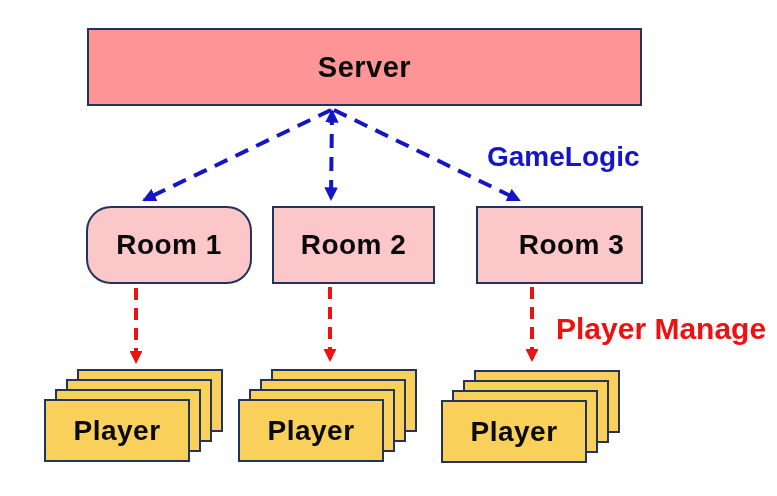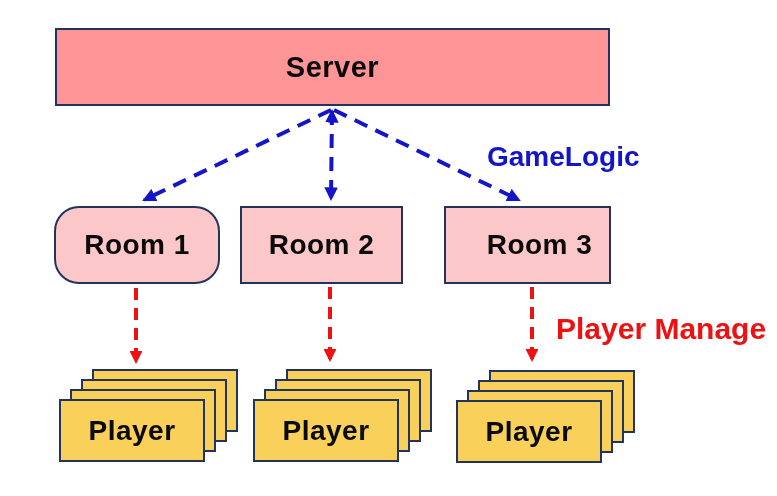--- a/index.html
+++ b/index.html
@@ -18,35 +18,36 @@
     background:#fff;
     overflow:hidden;
   }
   .box{
     position:absolute;
     border:2px solid var(--box-border);
     display:flex;align-items:center;justify-content:center;
     font-weight:bold;color:#0a0a0a;
     box-sizing:border-box;
     letter-spacing:0.5px;
+    margin-left:32px;
   }
   .server{
     left:55px;top:28px;width:555px;height:78px;
     background:var(--server-fill);
     font-size:29px;
   }
   .room{
     top:206px;height:78px;
     background:var(--room-fill);
     font-size:28px;
   }
   .room1{left:54px;width:166px;border-radius:25px;}
   .room2{left:240px;width:163px;}
   .room3{left:444px;width:167px;padding-left:24px;}
-  .stack{position:absolute;width:183px;height:97px;margin-left:15px;}
+  .stack{position:absolute;width:183px;height:97px;}
   .s1{left:44px;top:369px;}
   .s2{left:238px;top:369px;}
   .s3{left:441px;top:370px;}
   .card{
     position:absolute;
     width:146px;height:63px;
     background:var(--player-fill);
     border:2px solid var(--box-border);
     box-sizing:border-box;
     display:flex;align-items:center;justify-content:center;

